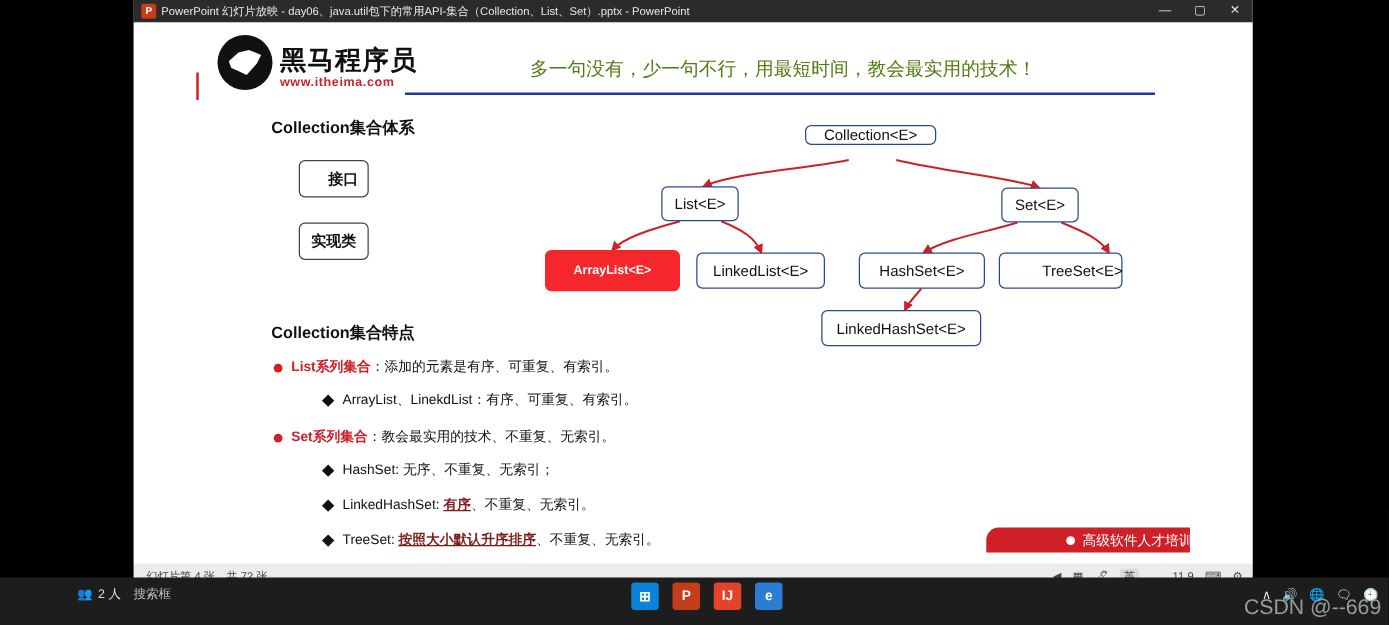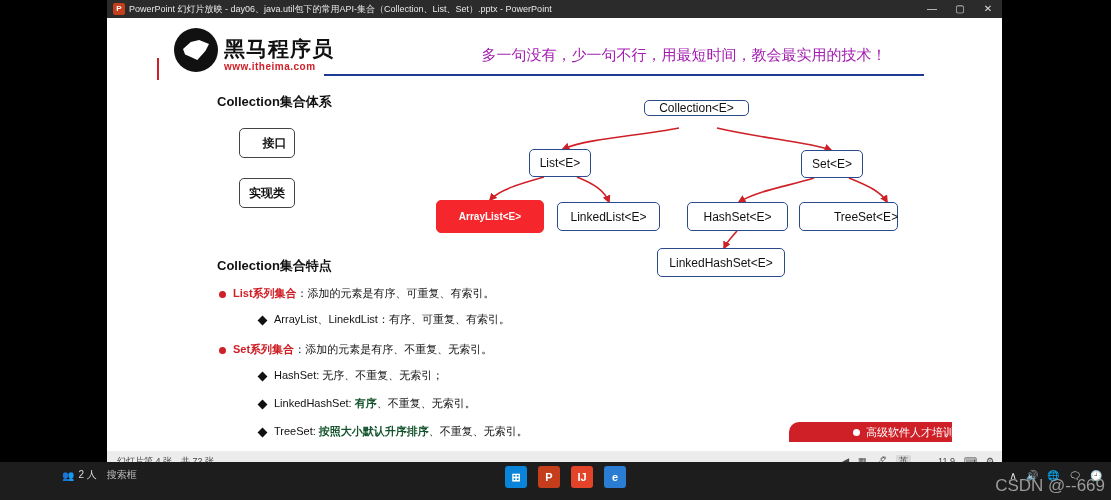--- a/index.html
+++ b/index.html
@@ -125,24 +125,24 @@
   .logo-text .en {
     font-size: 10px;
     color: #cf2027;
     font-weight: bold;
     letter-spacing: 0.5px;
   }
   .header-slogan {
     position: absolute;
     left: 265px; top: 28px;
     width: 520px;
-    text-align: center;
+    text-align: left;
     font-family: "DejaVu Serif", serif;
     font-size: 15px;
-    color: #a21caf;
+    color: #4d7c0f;
     white-space: nowrap;
   }
   .header-rule {
     position: absolute;
     left: 165px; top: 56px;
     width: 600px; height: 2px;
     background: #1f3a93;
   }
 
   
@@ -217,21 +217,21 @@
   }
   .bul .diamond {
     display: inline-block;
     width: 7px; height: 7px;
     background: #111;
     transform: rotate(45deg);
     margin-right: 8px;
     vertical-align: middle;
   }
   .bul .k { color: #cf2027; font-weight: bold; }
-  .bul .k2 { color: #14532d; font-weight: bold; }
+  .bul .k2 { color: #7f1d1d; font-weight: bold; text-decoration: underline; }
 
   #b1 { left: 60px;  top: 268px; }
   #b2 { left: 100px; top: 294px; }
   #b3 { left: 60px;  top: 324px; }
   #b4 { left: 100px; top: 350px; }
   #b5 { left: 100px; top: 378px; }
   #b6 { left: 100px; top: 406px; }
 
   .footer-banner {
     position: absolute;
@@ -404,21 +404,21 @@
       <div class="box" id="box-treeset">TreeSet&lt;E&gt;</div>
       <div class="box" id="box-linkedhash">LinkedHashSet&lt;E&gt;</div>
 
       <div class="bul" id="b1">
         <span class="dot"></span><span class="k">List系列集合</span><span>：添加的元素是有序、可重复、有索引。</span>
       </div>
       <div class="bul" id="b2">
         <span class="diamond"></span><span>ArrayList、LinekdList：有序、可重复、有索引。</span>
       </div>
       <div class="bul" id="b3">
-        <span class="dot"></span><span class="k">Set系列集合</span><span>：添加的元素是有序、不重复、无索引。</span>
+        <span class="dot"></span><span class="k">Set系列集合</span><span>：教会最实用的技术、不重复、无索引。</span>
       </div>
       <div class="bul" id="b4">
         <span class="diamond"></span><span>HashSet: 无序、不重复、无索引；</span>
       </div>
       <div class="bul" id="b5">
         <span class="diamond"></span><span>LinkedHashSet: </span><span class="k2">有序</span><span>、不重复、无索引。</span>
       </div>
       <div class="bul" id="b6">
         <span class="diamond"></span><span>TreeSet: </span><span class="k2">按照大小默认升序排序</span><span>、不重复、无索引。</span>
       </div>

